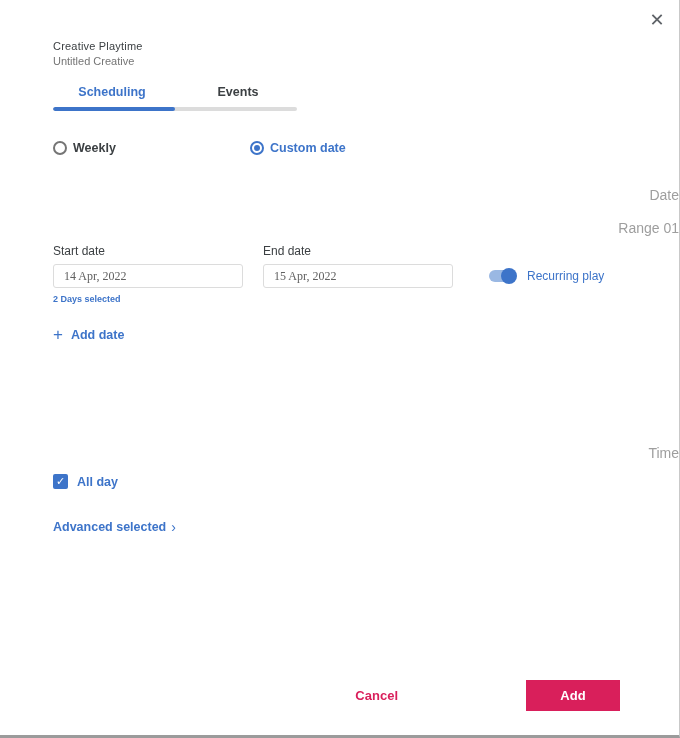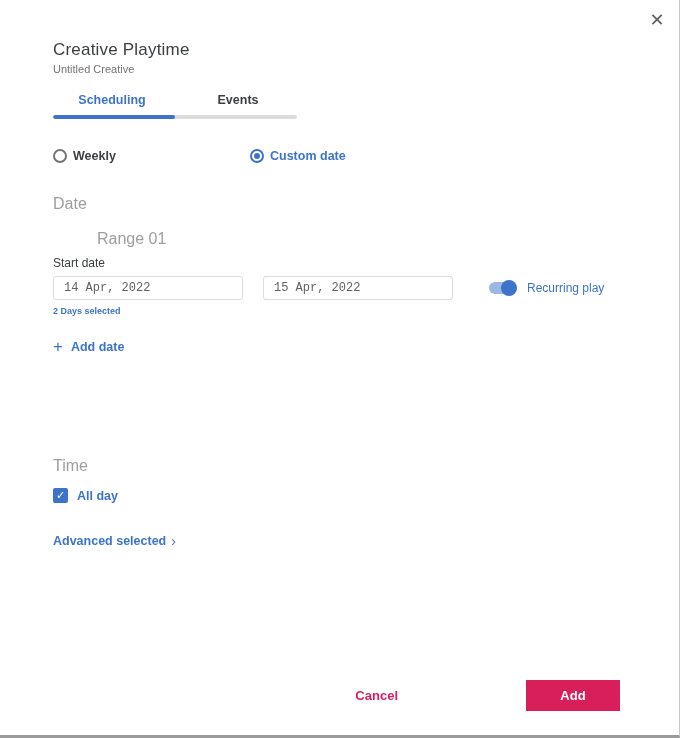--- a/index.html
+++ b/index.html
@@ -29,21 +29,21 @@
     font-size: 18px;
     color: #5f6368;
     cursor: pointer;
     background: none;
     border: none;
     line-height: 1;
   }
   .content { padding-left: 53px; }
   .title {
     margin-top: 40px;
-    font-size: 17px;
+    font-size: 11px;
     font-weight: 400;
     color: #3c4043;
     letter-spacing: .2px;
   }
   .subtitle {
     margin-top: 3px;
     font-size: 11px;
     color: #757575;
   }
   
@@ -93,36 +93,36 @@
     content: "";
     position: absolute;
     left: 2px; top: 2px;
     width: 6px; height: 6px;
     border-radius: 50%;
     background: #3d74c9;
   }
   .radio-label { font-size: 12.5px; font-weight: 700; color: #3c4043; }
   .radio-item.selected .radio-label { color: #3d74c9; }
   
-  .section-label { font-size: 16px; color: #9e9e9e; }
+  .section-label { font-size: 14px; color: #9e9e9e; text-align: right; }
   .date-label   { margin-top: 32px; }
   .range-label  { margin-top: 17px; padding-left: 44px; }
   
   .field-labels { display: flex; margin-top: 8px; }
   .field-label { font-size: 12px; color: #3c4043; width: 210px; }
   .fields-row { display: flex; align-items: center; margin-top: 6px; }
   .date-input {
     width: 190px;
     height: 24px;
     border: 1px solid #dcdcdc;
     border-radius: 3px;
     padding: 0 10px;
     font-size: 12px;
     color: #616161;
-    font-family: Liberation Mono, monospace;
+    font-family: Liberation Serif, serif;
     margin-right: 20px;
     outline: none;
   }
   
   .toggle-group { display: flex; align-items: center; margin-left: 16px; cursor: pointer; }
   .toggle-track {
     width: 26px; height: 12px;
     border-radius: 7px;
     background: #9ab8e3;
     position: relative;
@@ -251,20 +251,21 @@
         <span class="radio-circle"></span>
         <span class="radio-label">Custom date</span>
       </div>
     </div>
 
     <div class="section-label date-label">Date</div>
     <div class="section-label range-label">Range 01</div>
 
     <div class="field-labels">
       <div class="field-label">Start date</div>
+      <div class="field-label">End date</div>
     </div>
 
     <div class="fields-row">
       <input class="date-input" type="text" value="14 Apr, 2022" style="">
       <input class="date-input" type="text" value="15 Apr, 2022" style="">
       <div class="toggle-group">
         <span class="toggle-track">
           <span class="toggle-knob"></span>
         </span>
         <span class="toggle-label">Recurring play</span>

